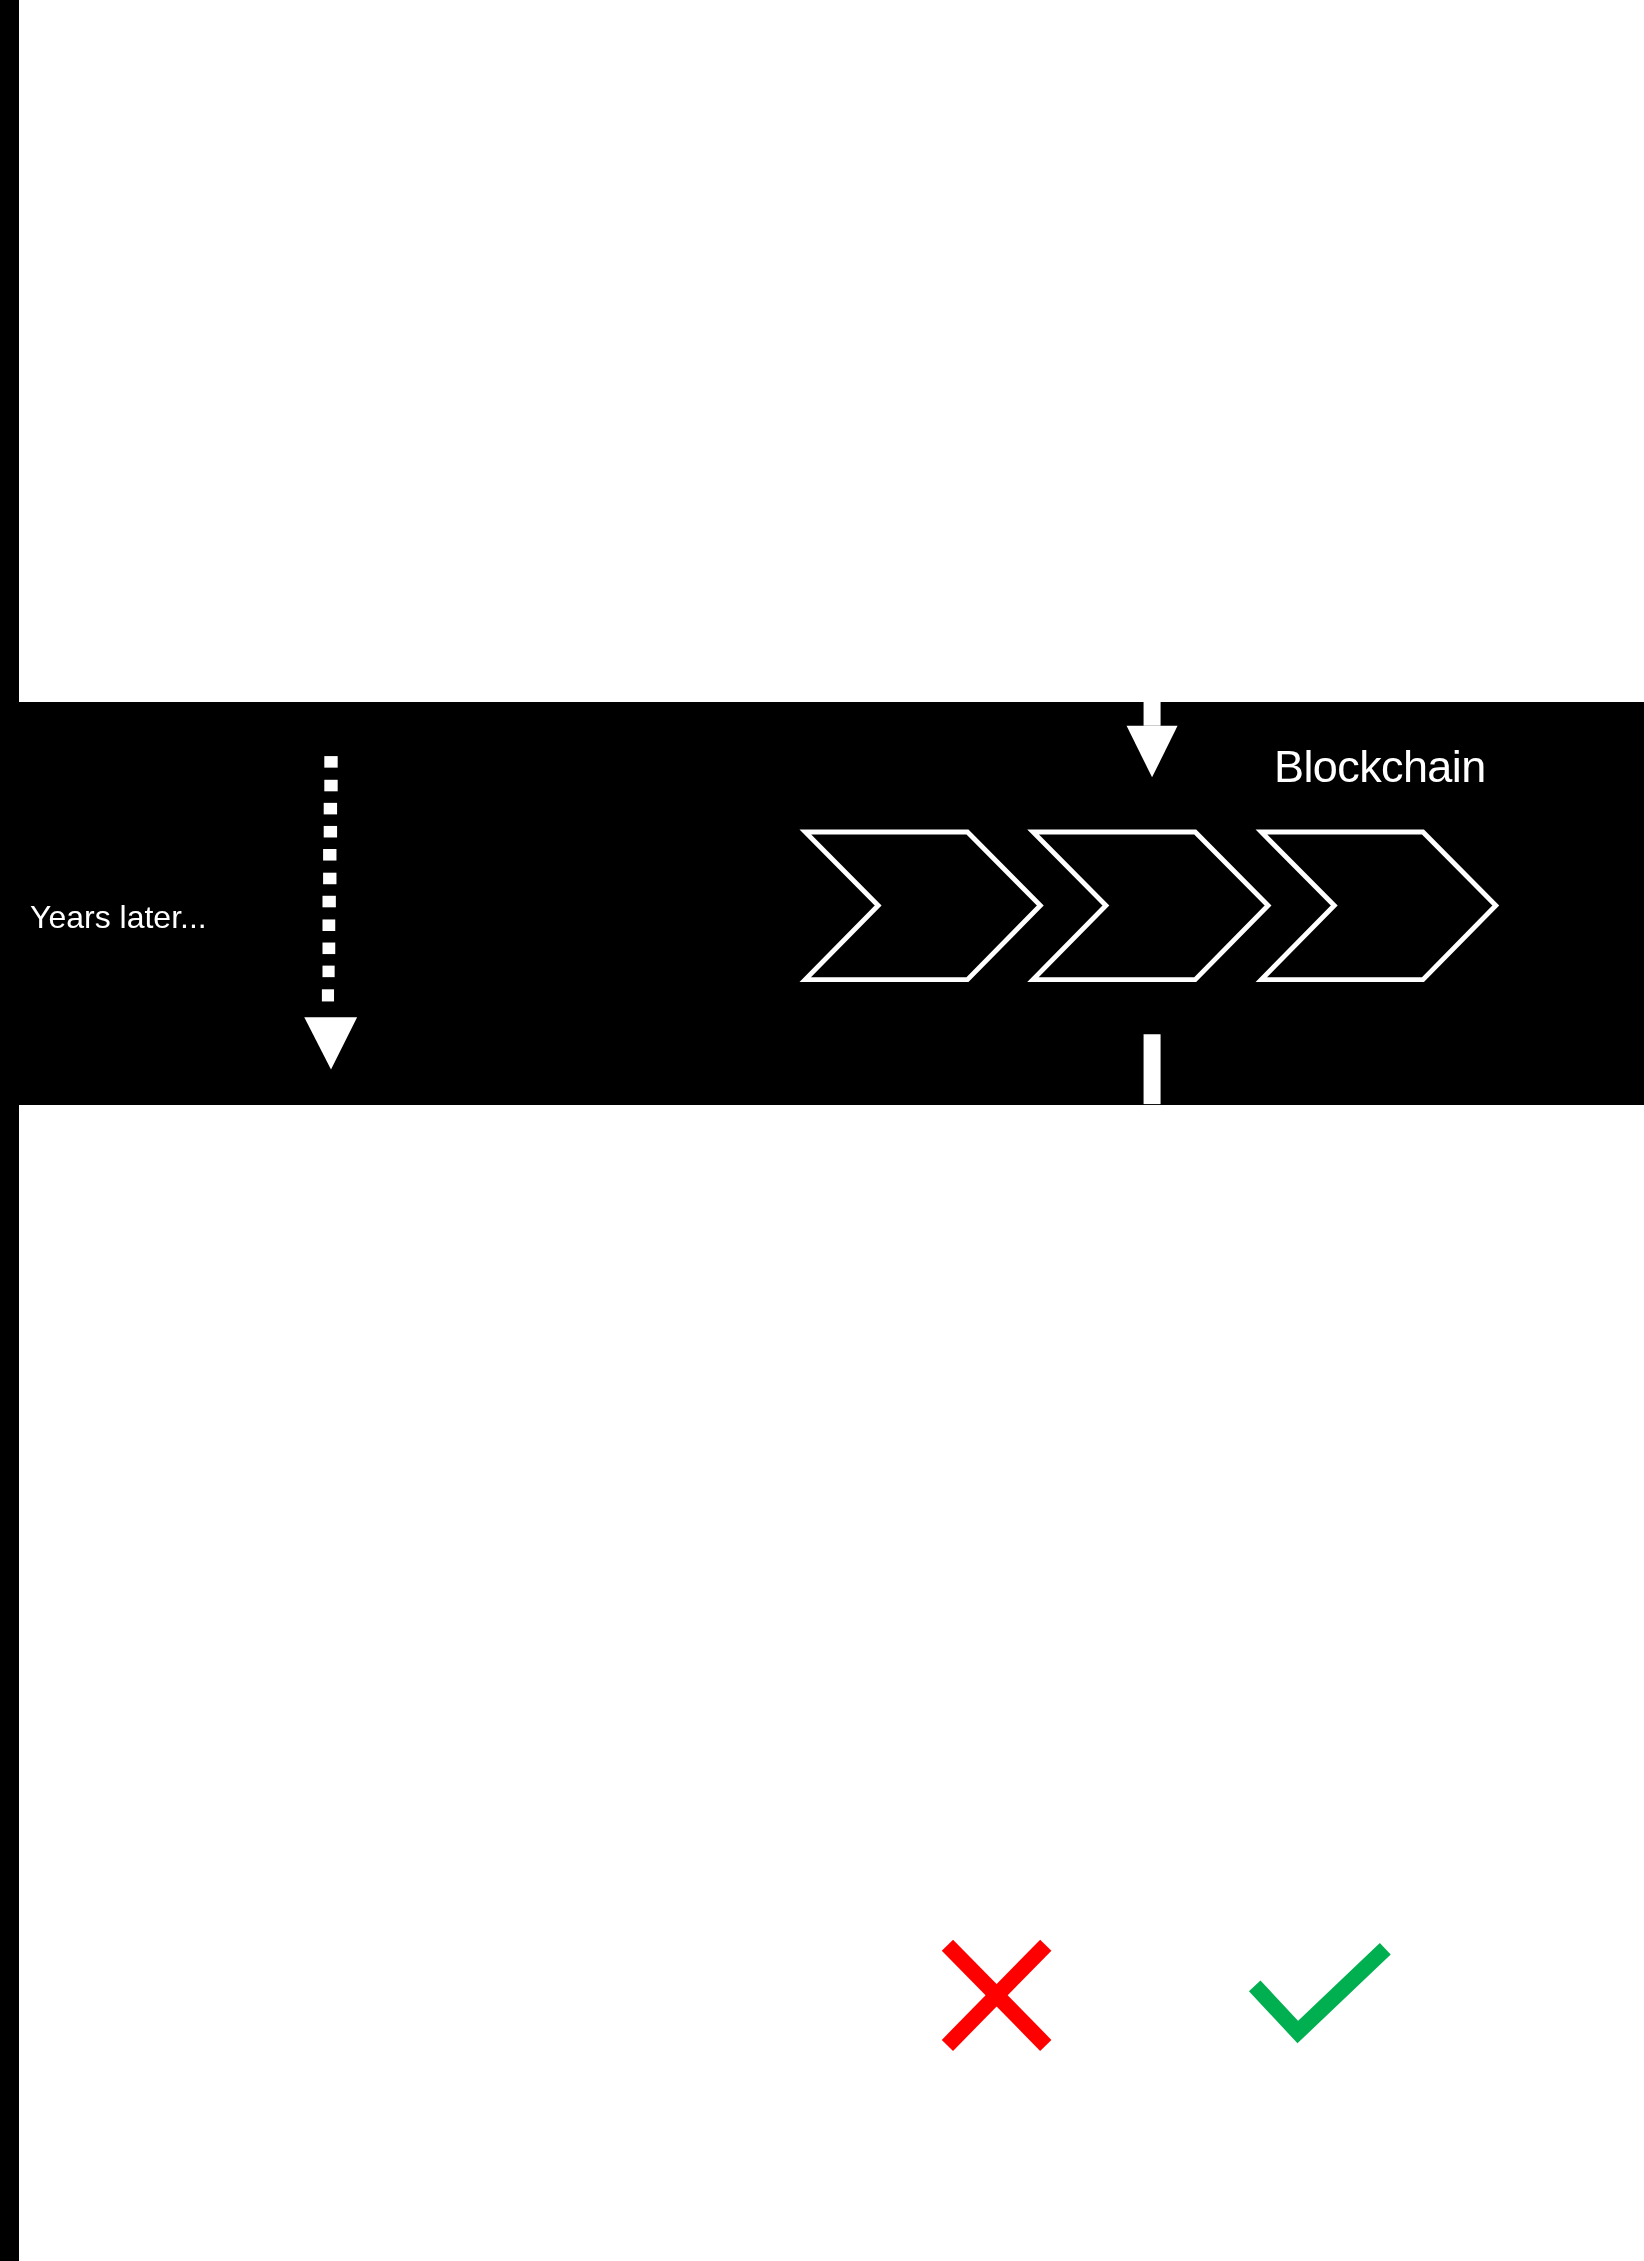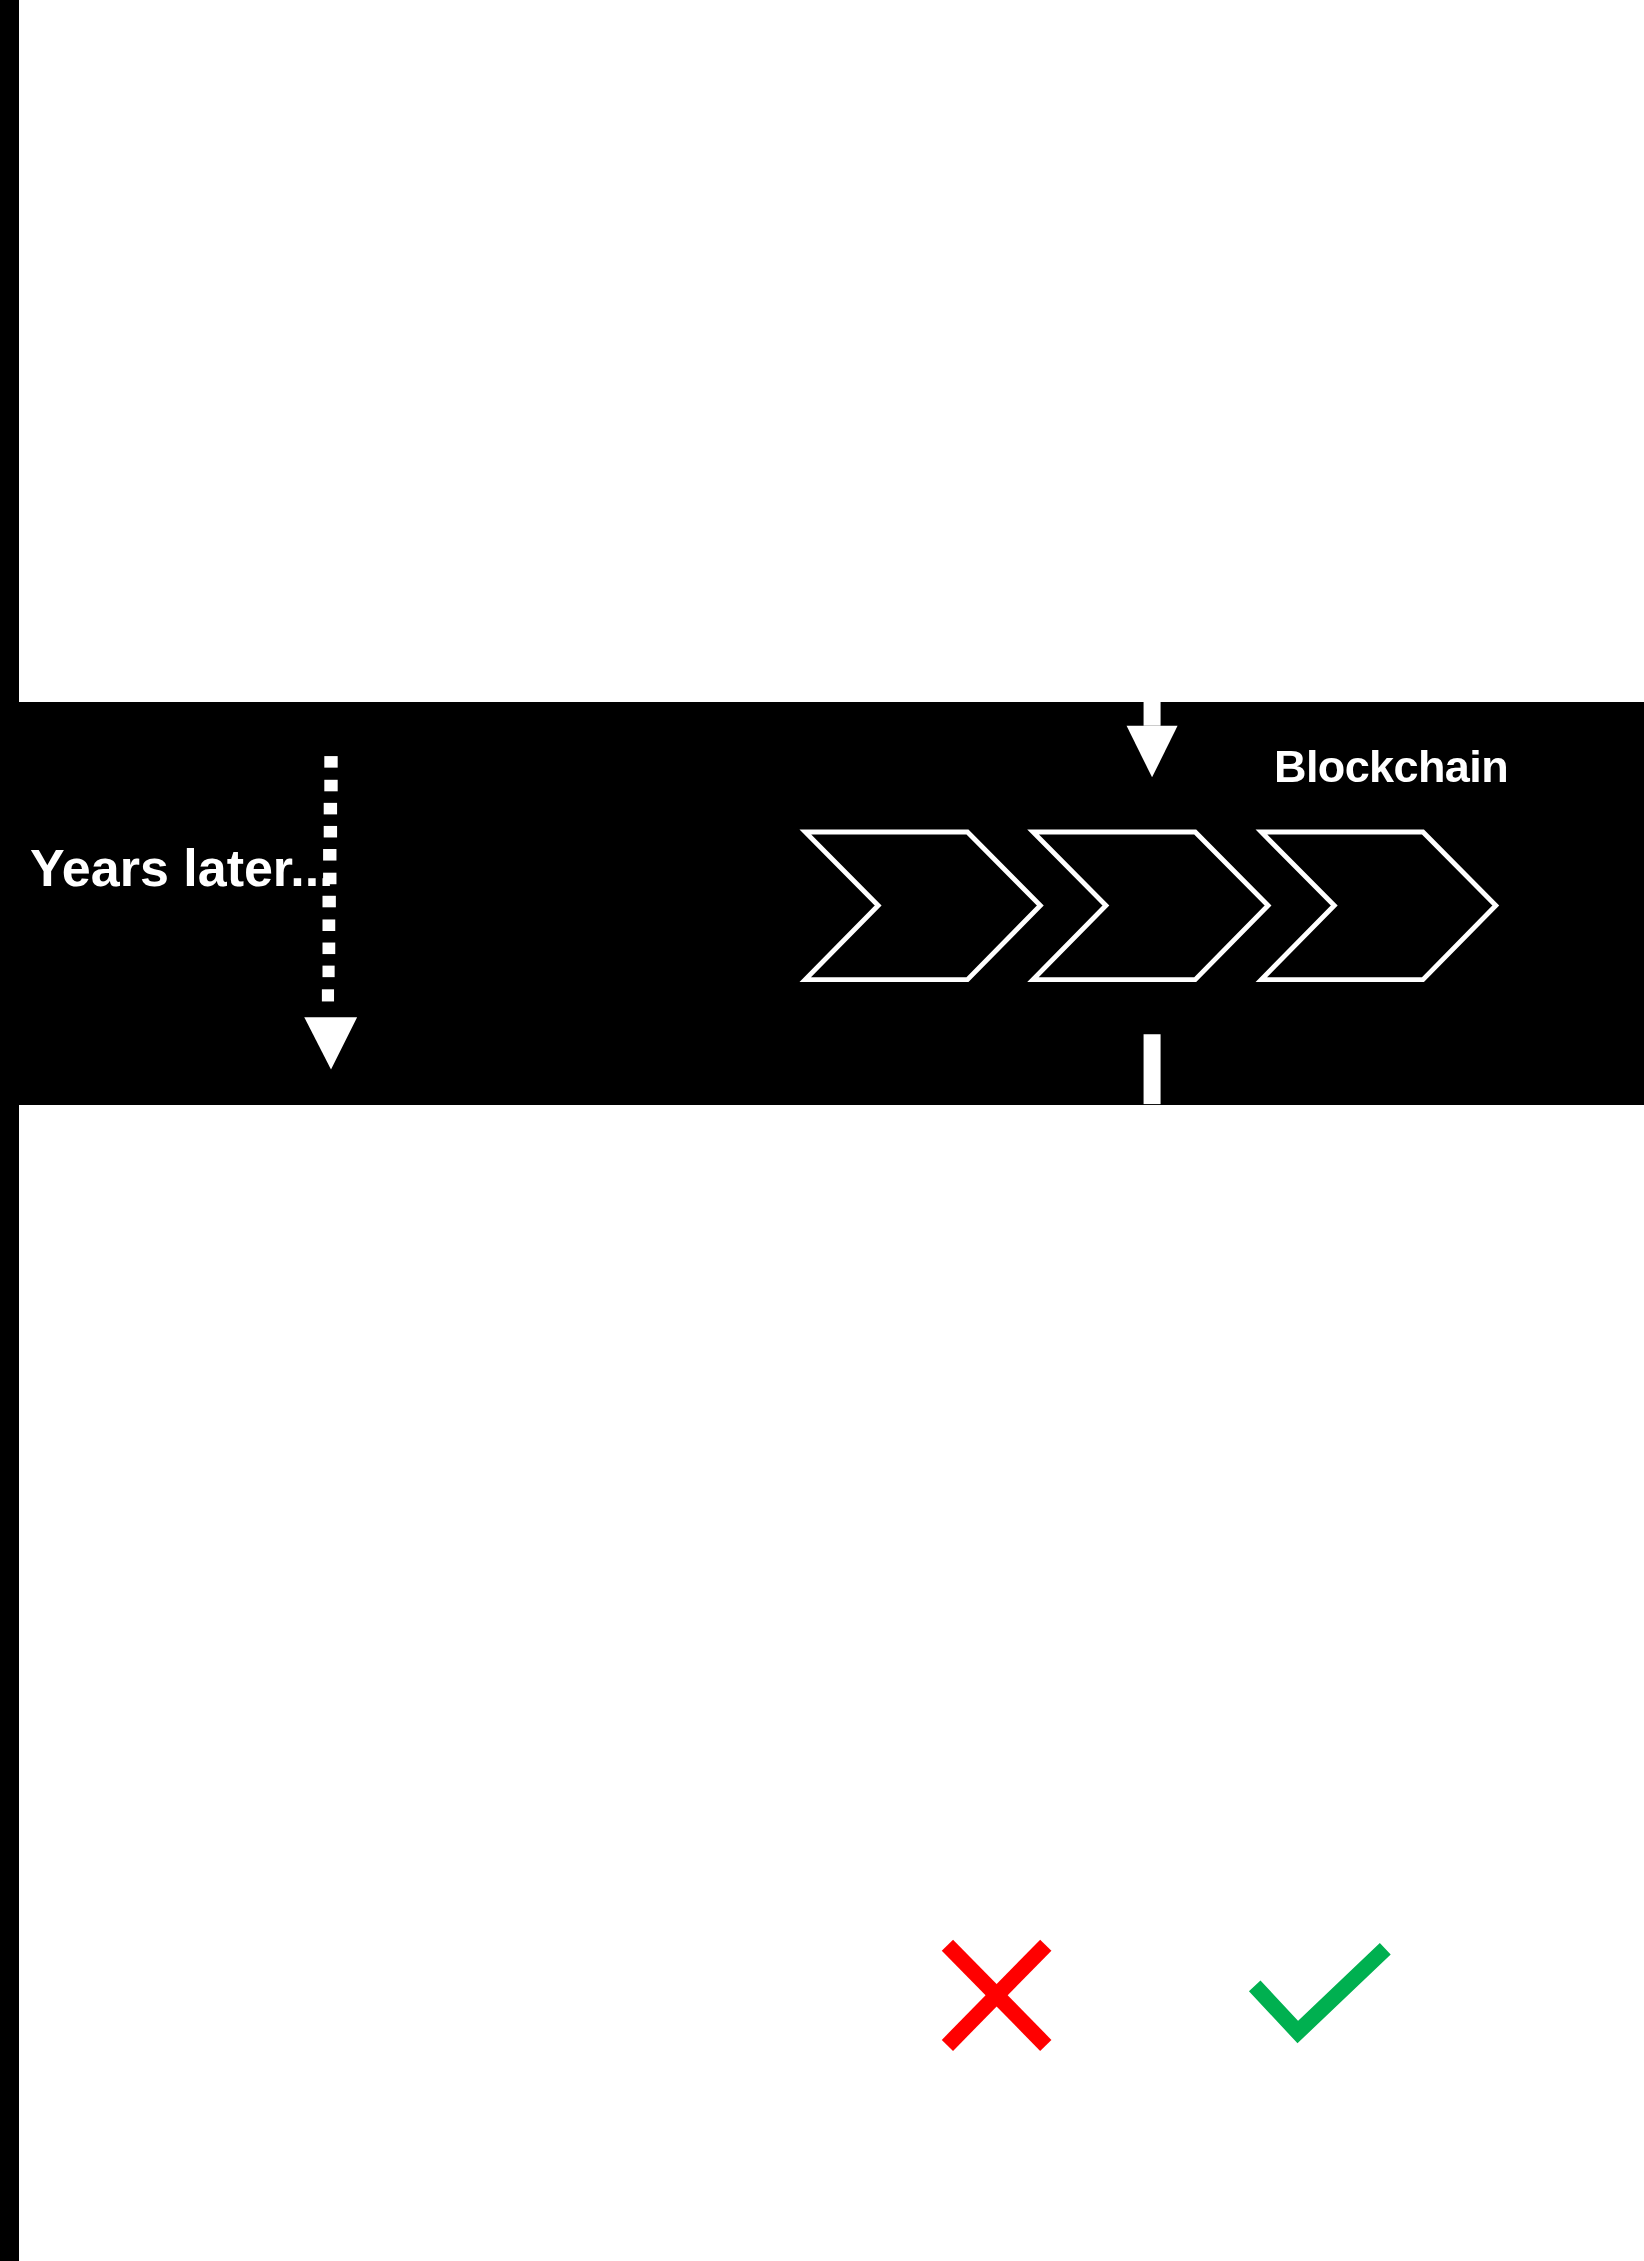--- a/index.html
+++ b/index.html
@@ -19,25 +19,24 @@
     .band {
       position: absolute; left: 19.4px; top: 702px;
       width: 1625px; height: 403px;
       background: #000000;
     }
     .label {
       position: absolute;
       color: #ffffff;
       white-space: nowrap;
       line-height: 1;
-      font-weight: bold;
     }
     .years-label {
-      left: 30px; top: 842px;
-      font-size: 52px;
+      left: 30px; top: 901px;
+      font-size: 32px;
     }
     .blockchain-label {
       left: 1274px; top: 744px;
       font-size: 45px;
       letter-spacing: -0.6px;
     }
     svg.overlay {
       position: absolute; left: 0; top: 0;
     }
   </style>

